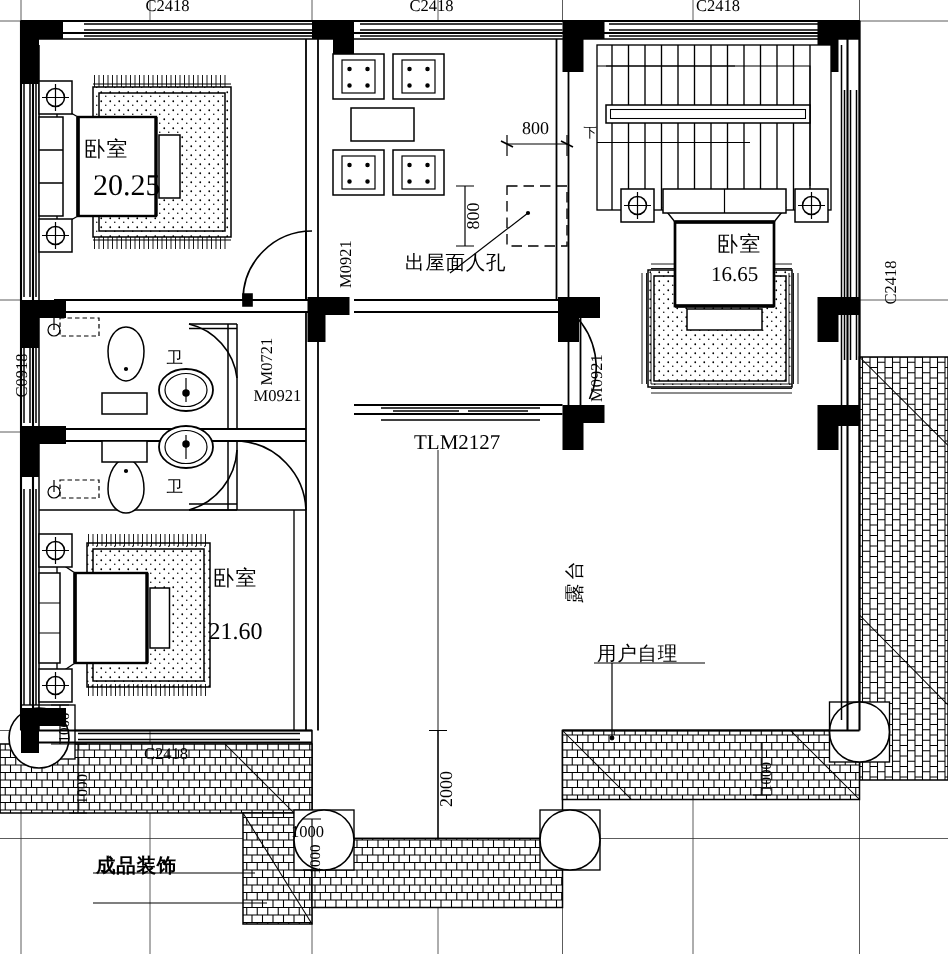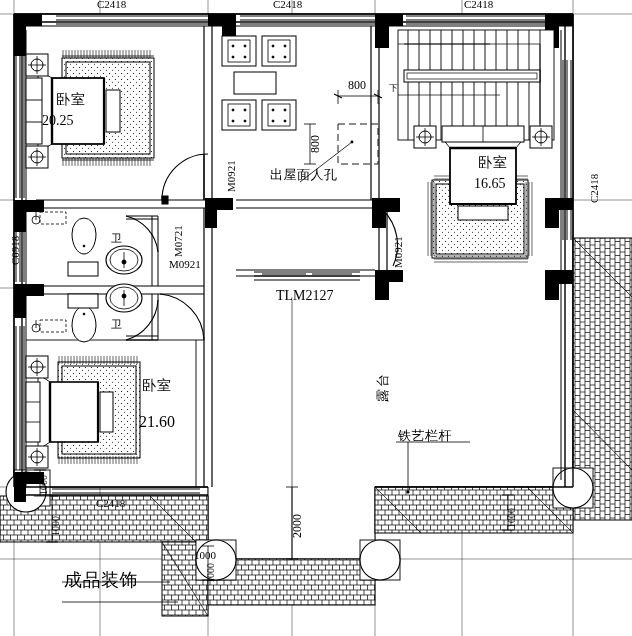--- a/index.html
+++ b/index.html
@@ -393,21 +393,21 @@
     <path d="M202 546 H214 M202 580 H214"></path>
 
     <path d="M508 495 V530"></path>
     <path d="M502 495 H514 M502 530 H514"></path>
   </g>
 </svg>
 
 <div class="lbl" style="left:56px;top:91px;font-size:14px;letter-spacing:1px;">
   <span>卧室</span>
 </div>
-<div class="lbl" style="left:42px;top:113px;font-size:14px;">
+<div class="lbl" style="left:62px;top:113px;font-size:20px;">
   <span>20.25</span>
 </div>
 
 <div class="lbl" style="left:478px;top:154px;font-size:14px;letter-spacing:1px;">
   <span>卧室</span>
 </div>
 <div class="lbl" style="left:474px;top:176px;font-size:14px;">
   <span>16.65</span>
 </div>
 
@@ -464,23 +464,23 @@
   <span>M0921</span>
 </div>
 <div class="lbl" style="left:276px;top:288px;font-size:14px;">
   <span>TLM2127</span>
 </div>
 
 <div class="lbl" style="left:270px;top:166px;font-size:13px;letter-spacing:0.5px;">
   <span>出屋面人孔</span>
 </div>
 <div class="lbl" style="left:398px;top:427px;font-size:13px;letter-spacing:0.5px;">
-  <span>铁艺栏杆</span>
-</div>
-<div class="lbl" style="left:64px;top:568px;font-size:18px;letter-spacing:0.5px;">
+  <span>用户自理</span>
+</div>
+<div class="lbl" style="left:64px;top:568px;font-size:13px;letter-spacing:0.5px;font-weight:bold;">
   <span>成品装饰</span>
 </div>
 <div class="lbl" style="left:389px;top:82px;font-size:9px;">
   <span>下</span>
 </div>
 
 <div class="lbl" style="left:348px;top:78px;font-size:12px;">
   <span>800</span>
 </div>
 <div class="lbl rot90" style="left:308px;top:153px;font-size:12px;">

